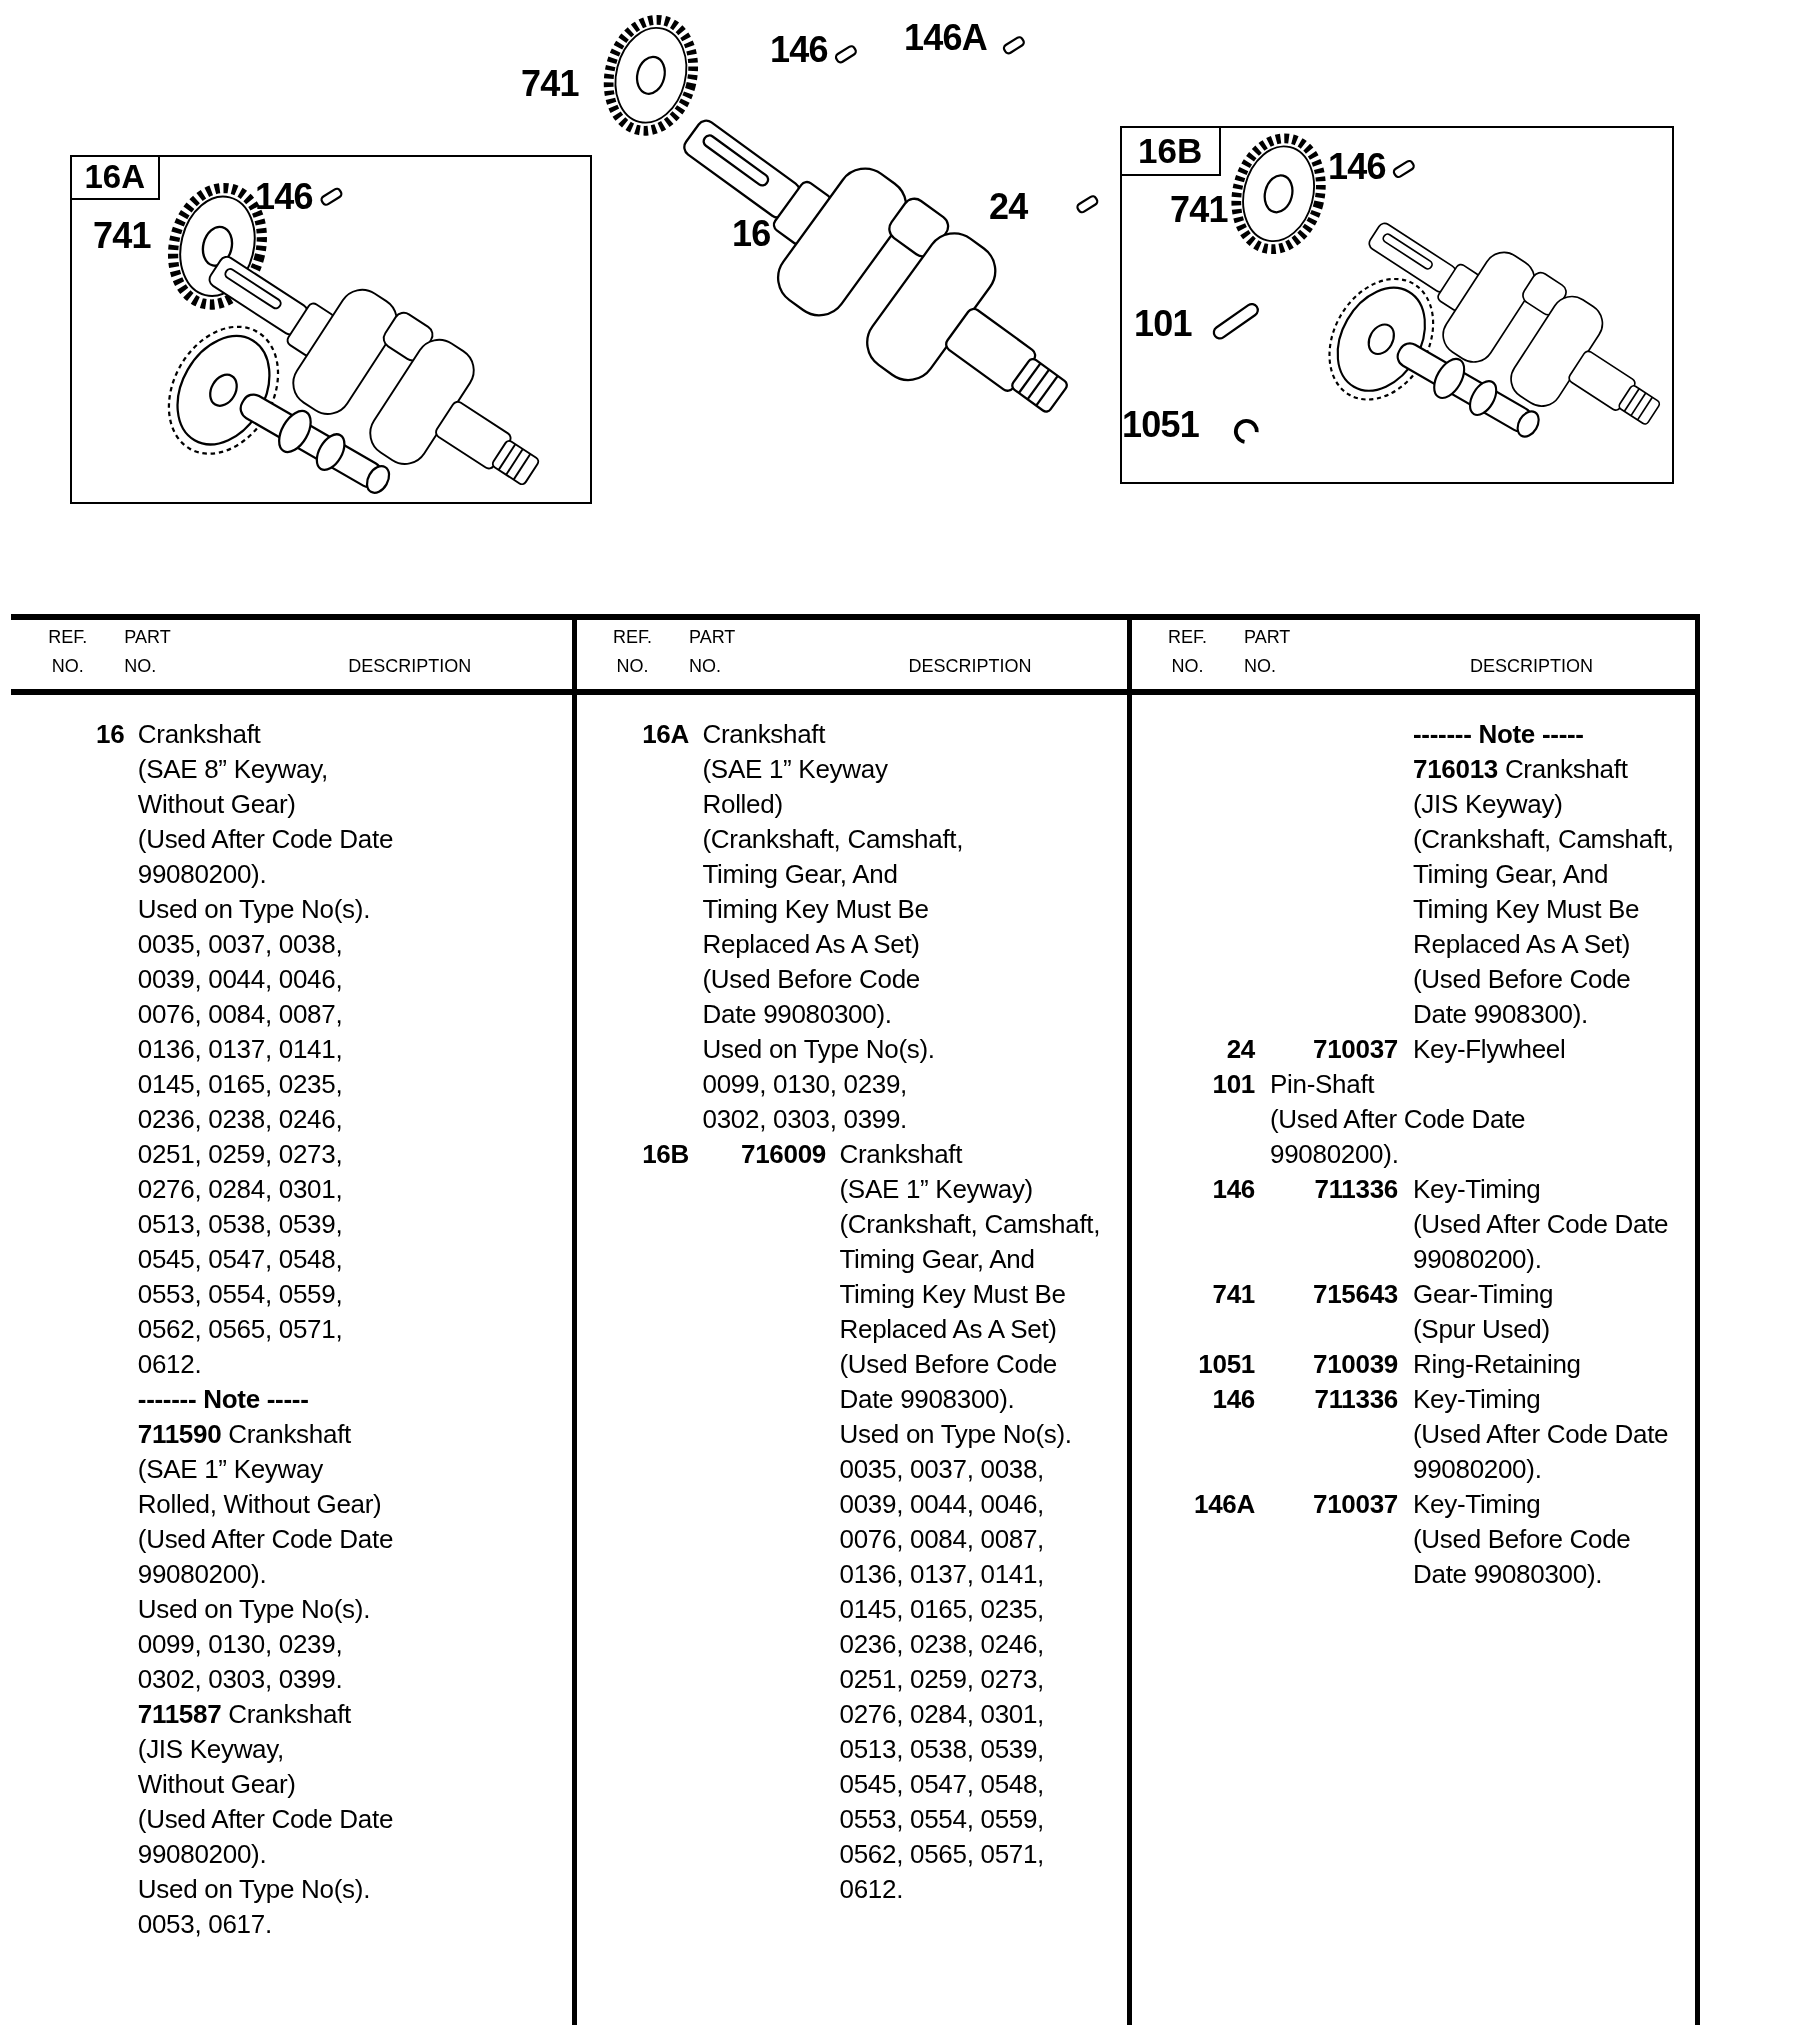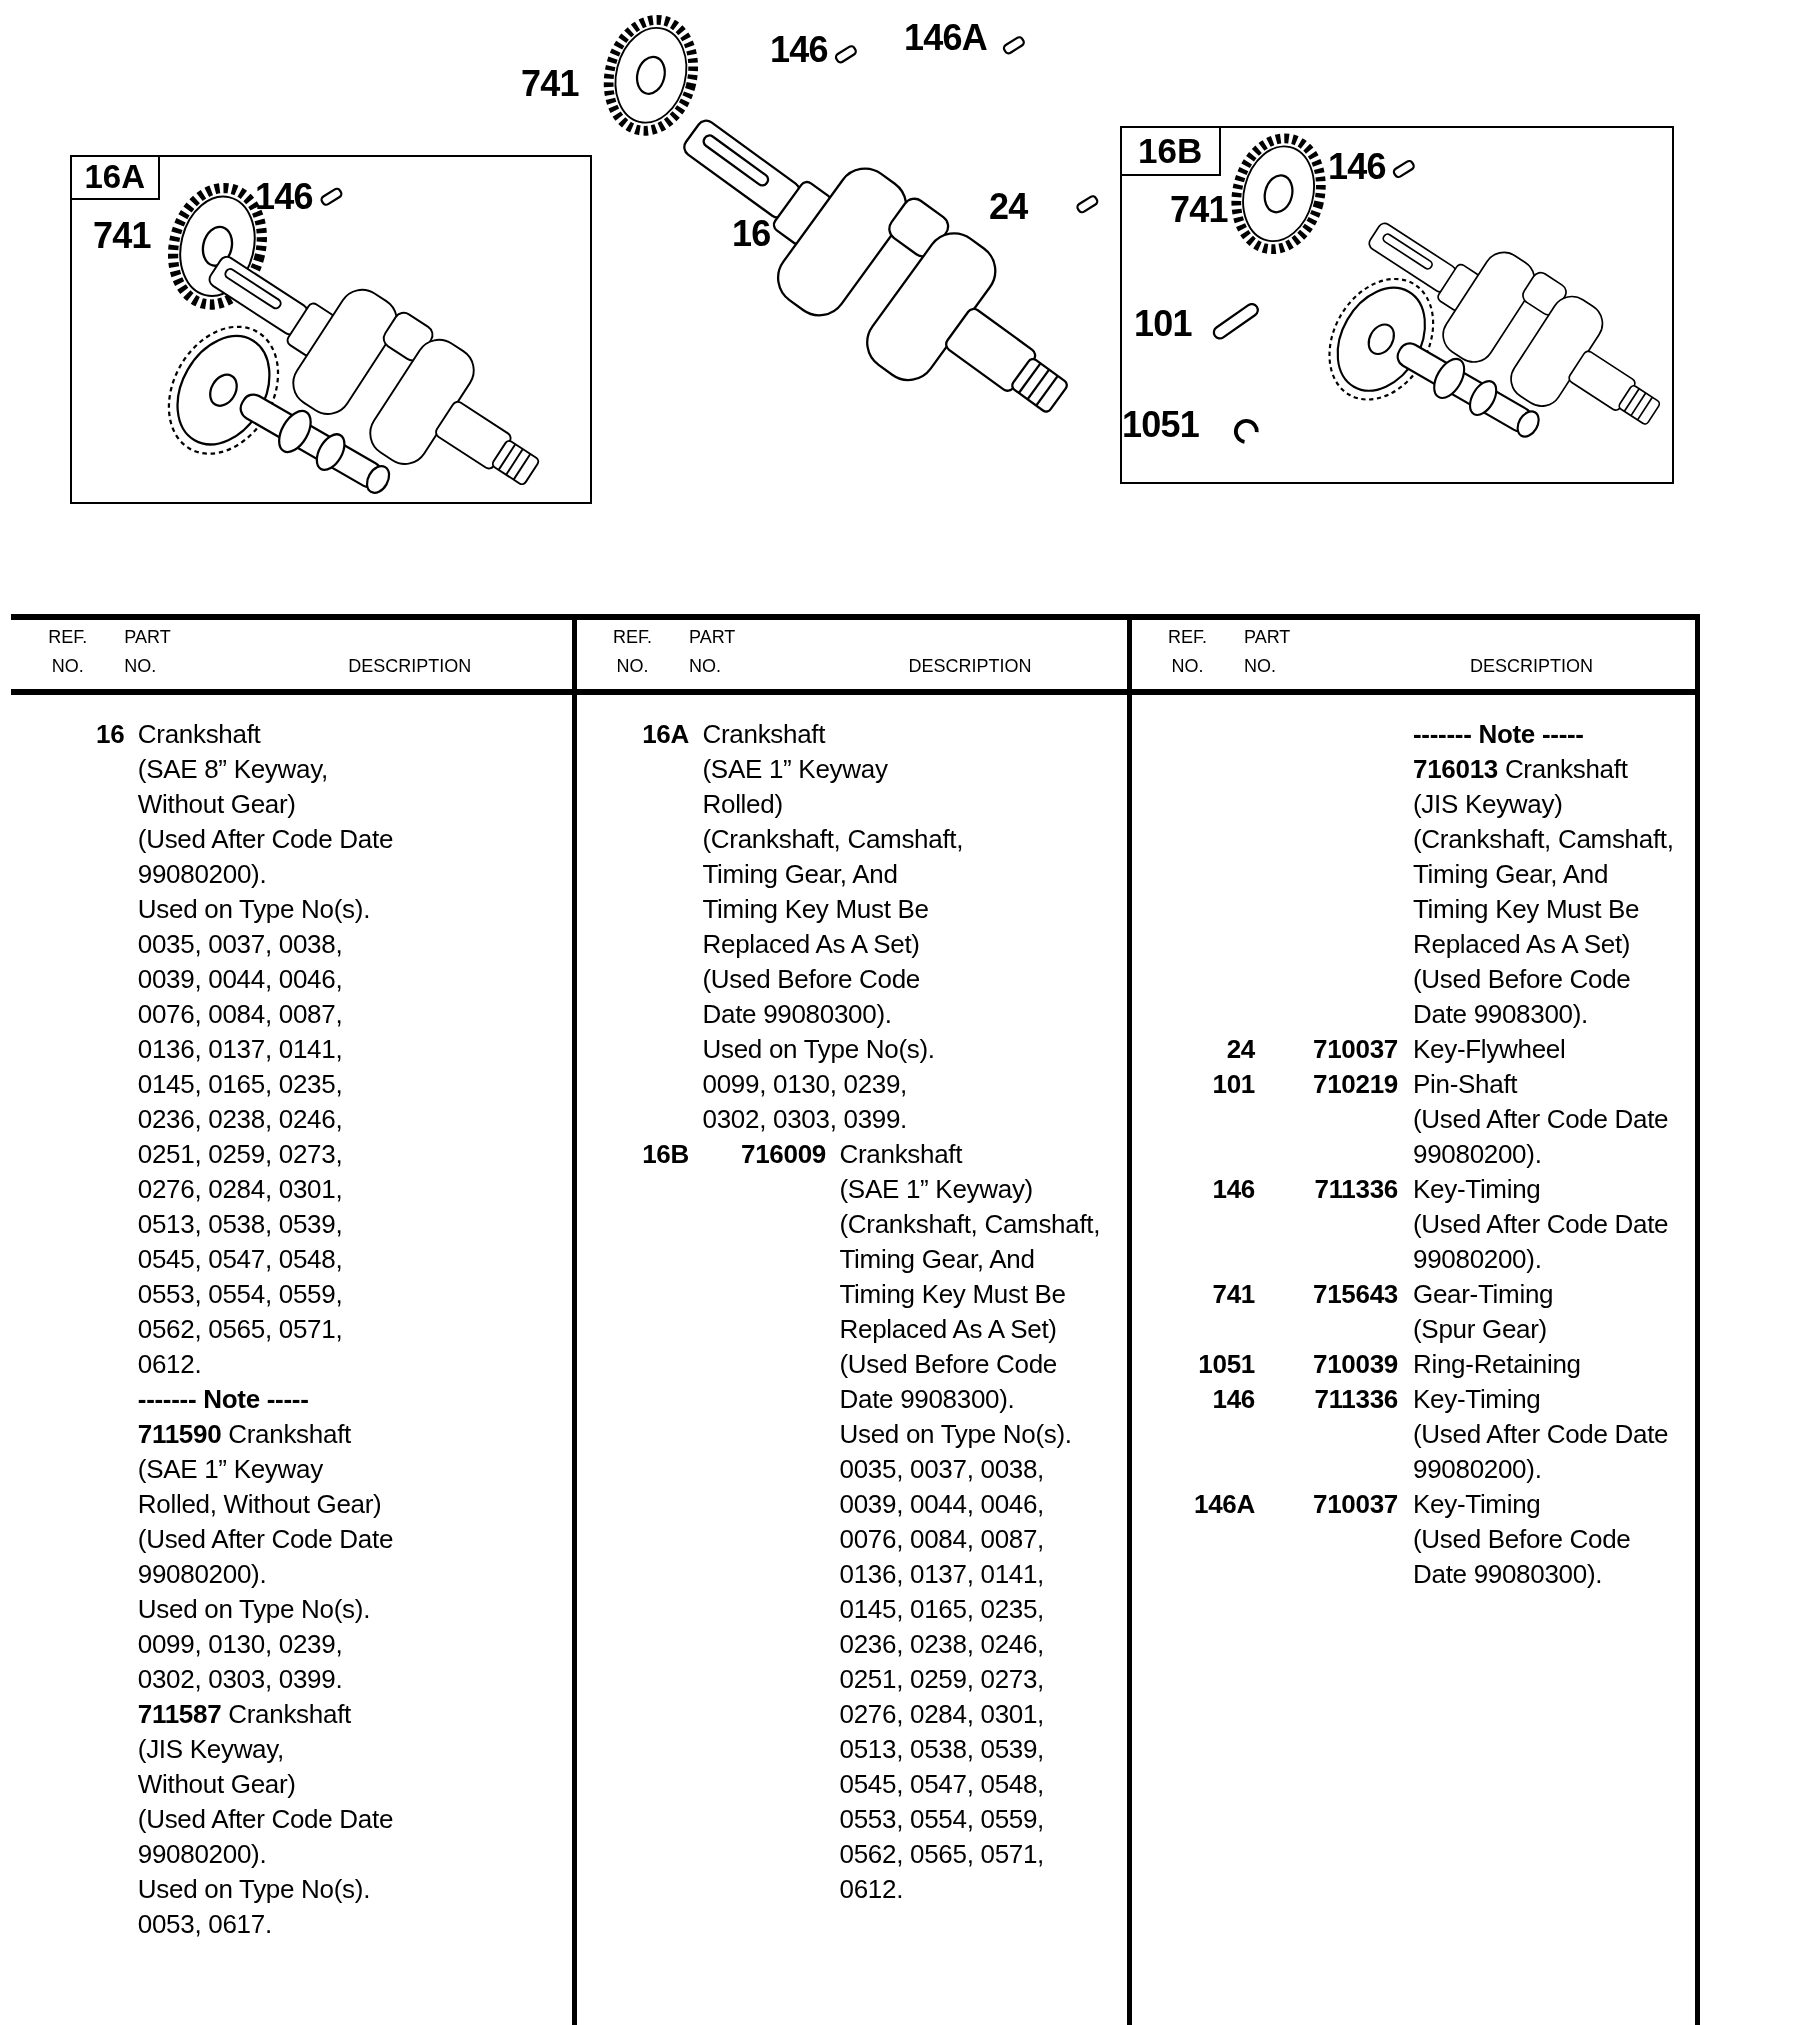--- a/index.html
+++ b/index.html
@@ -277,21 +277,20 @@
         <div class="entry">
           <div class="cell-ref">24</div>
           <div class="cell-part">710037</div>
           <div class="cell-desc">
 
           <div class="dline"><b></b><span>Key-Flywheel</span></div>
           </div>
         </div>
         <div class="entry">
           <div class="cell-ref">101</div>
-          <div class="cell-part">710219</div>
           <div class="cell-desc">
 
           <div class="dline"><b></b><span>Pin-Shaft</span></div>
             <div class="dline"><b></b><span>(Used After Code Date</span></div>
             <div class="dline"><b></b><span>99080200).</span></div>
           </div>
         </div>
         <div class="entry">
           <div class="cell-ref">146</div>
           <div class="cell-part">711336</div>
@@ -301,21 +300,21 @@
             <div class="dline"><b></b><span>(Used After Code Date</span></div>
             <div class="dline"><b></b><span>99080200).</span></div>
           </div>
         </div>
         <div class="entry">
           <div class="cell-ref">741</div>
           <div class="cell-part">715643</div>
           <div class="cell-desc">
 
           <div class="dline"><b></b><span>Gear-Timing</span></div>
-            <div class="dline"><b></b><span>(Spur Gear)</span></div>
+            <div class="dline"><b></b><span>(Spur Used)</span></div>
           </div>
         </div>
         <div class="entry">
           <div class="cell-ref">1051</div>
           <div class="cell-part">710039</div>
           <div class="cell-desc">
 
           <div class="dline"><b></b><span>Ring-Retaining</span></div>
           </div>
         </div>

